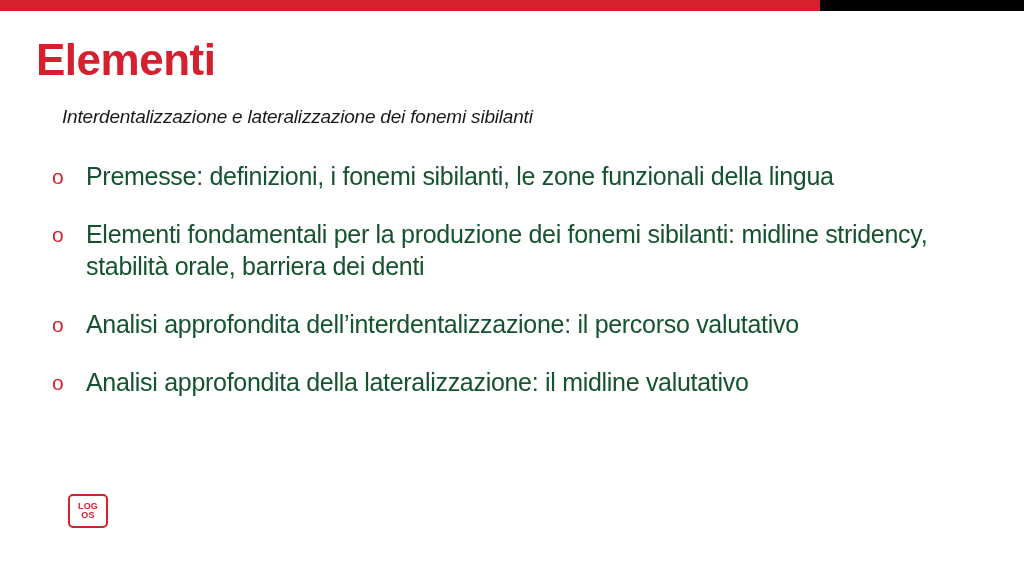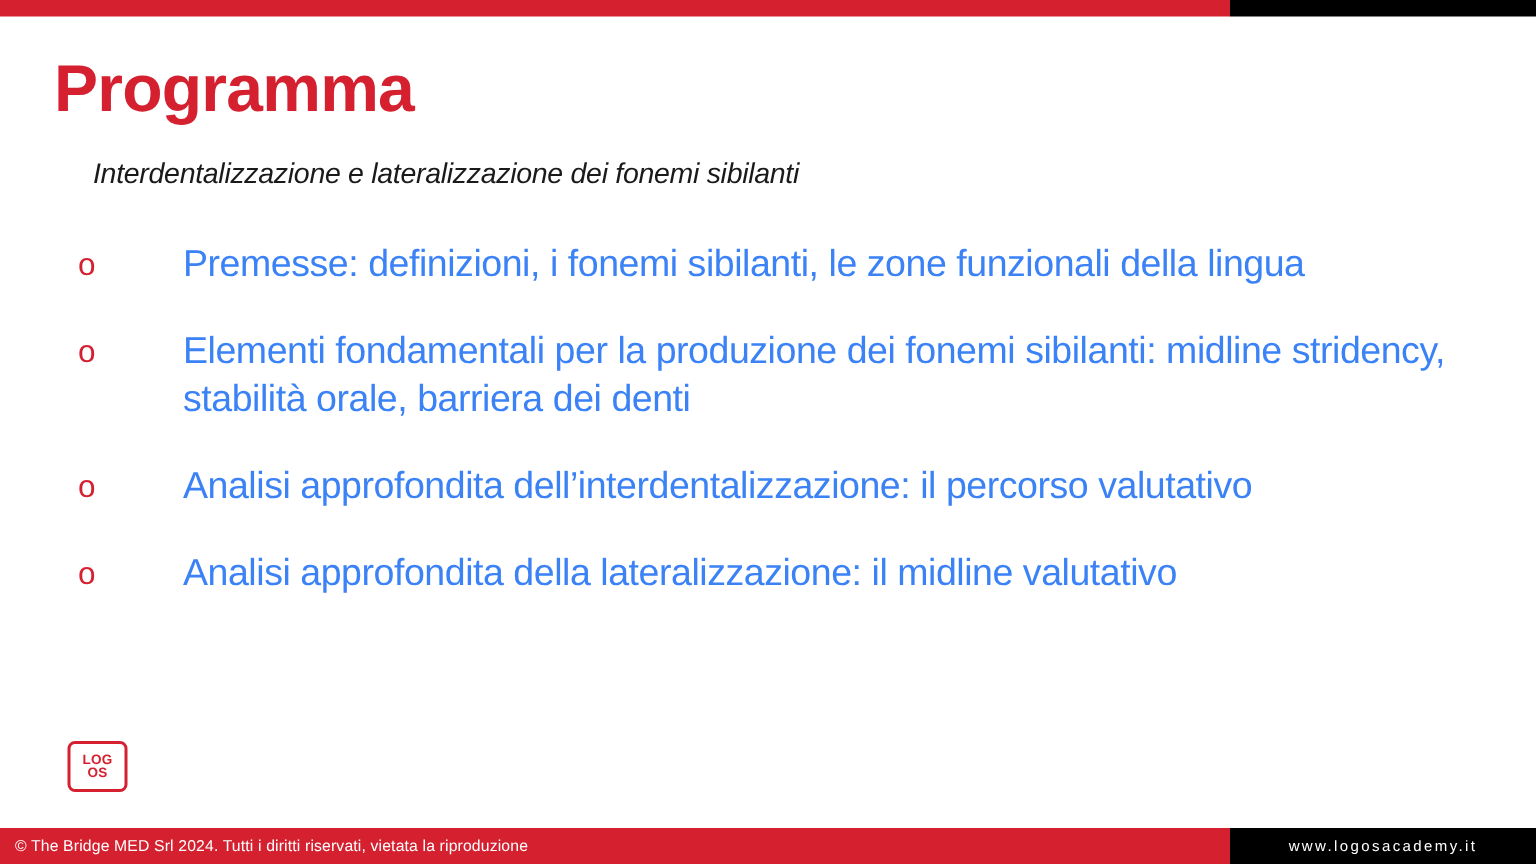--- a/index.html
+++ b/index.html
@@ -80,31 +80,30 @@
     width: 34px;
     font-size: 21px;
     color: #d4202f;
     line-height: 1.35;
     padding-top: 3px;
     font-family: "Liberation Sans", sans-serif;
   }
   .bullet-text {
     flex: 1 1 auto;
     font-size: 25px;
-    color: #3b82f6;
+    color: #14532d;
     line-height: 1.28;
     letter-spacing: -0.3px;
     max-width: 890px;
-    margin-left: 36px;
   }
 
   
   .logo {
     position: absolute;
-    left: 8px;
+    left: 31px;
     bottom: 46px;
     width: 44px;
     height: 36px;
     padding-left: 37px;
   }
   .logo-box {
     width: 40px;
     height: 34px;
     border: 2.5px solid #d4202f;
     border-radius: 5px;
@@ -161,21 +160,21 @@
 </head>
 <body>
 
 <div class="slide">
 
   <div class="top-bar">
     <div class="top-bar-red"></div>
     <div class="top-bar-black"></div>
   </div>
 
-  <div class="title">Programma</div>
+  <div class="title">Elementi</div>
   <div class="subtitle">Interdentalizzazione e lateralizzazione dei fonemi sibilanti</div>
 
   <div class="bullets">
 
     <div class="bullet-row">
       <span class="bullet-marker">o</span>
       <span class="bullet-text">Premesse: definizioni, i fonemi sibilanti, le zone funzionali della lingua</span>
     </div>
 
     <div class="bullet-row">
@@ -195,22 +194,14 @@
 
   </div>
 
   <div class="logo">
     <div class="logo-box">
       <span class="logo-line">LOG</span>
       <span class="logo-line">OS</span>
     </div>
   </div>
 
-  <div class="footer">
-    <div class="footer-red">
-      <span class="footer-red-text">© The Bridge MED Srl 2024. Tutti i diritti riservati, vietata la riproduzione</span>
-    </div>
-    <div class="footer-black">
-      <span class="footer-black-text">www.logosacademy.it</span>
-    </div>
-  </div>
 
 </div>
 
 </body></html>

